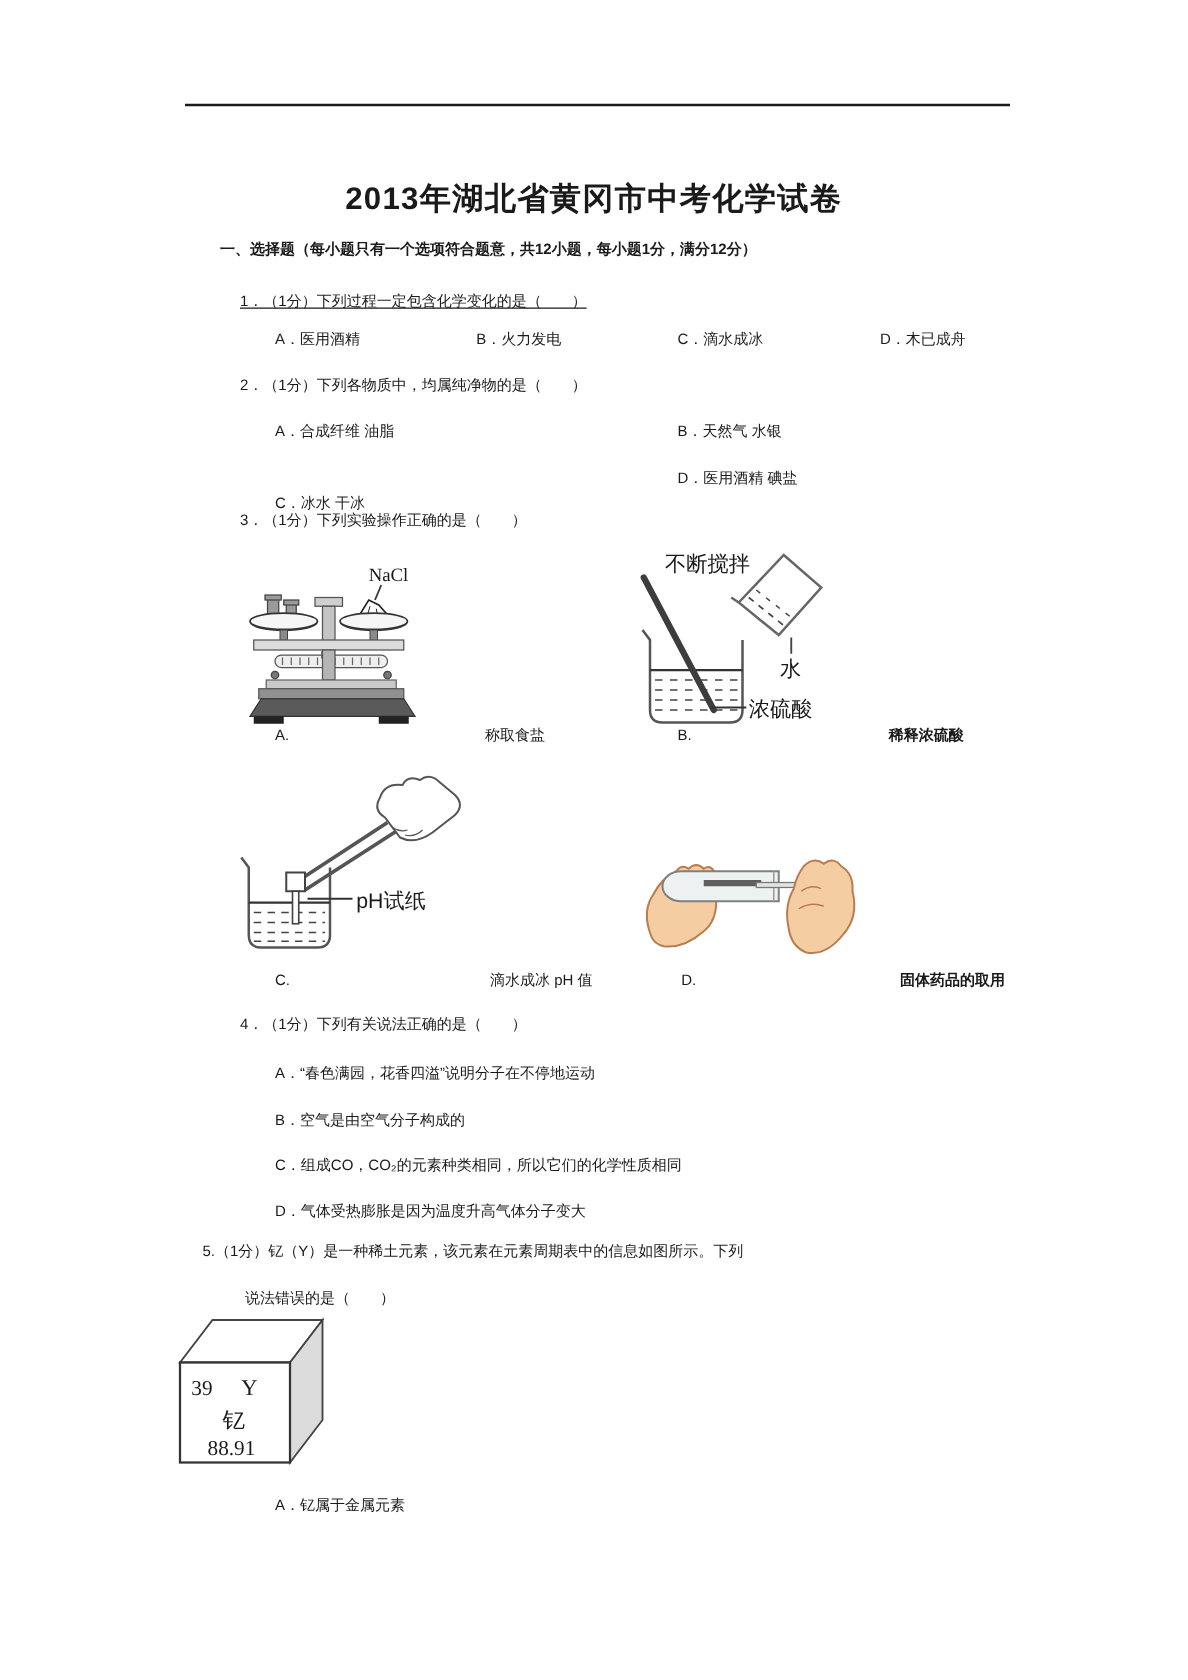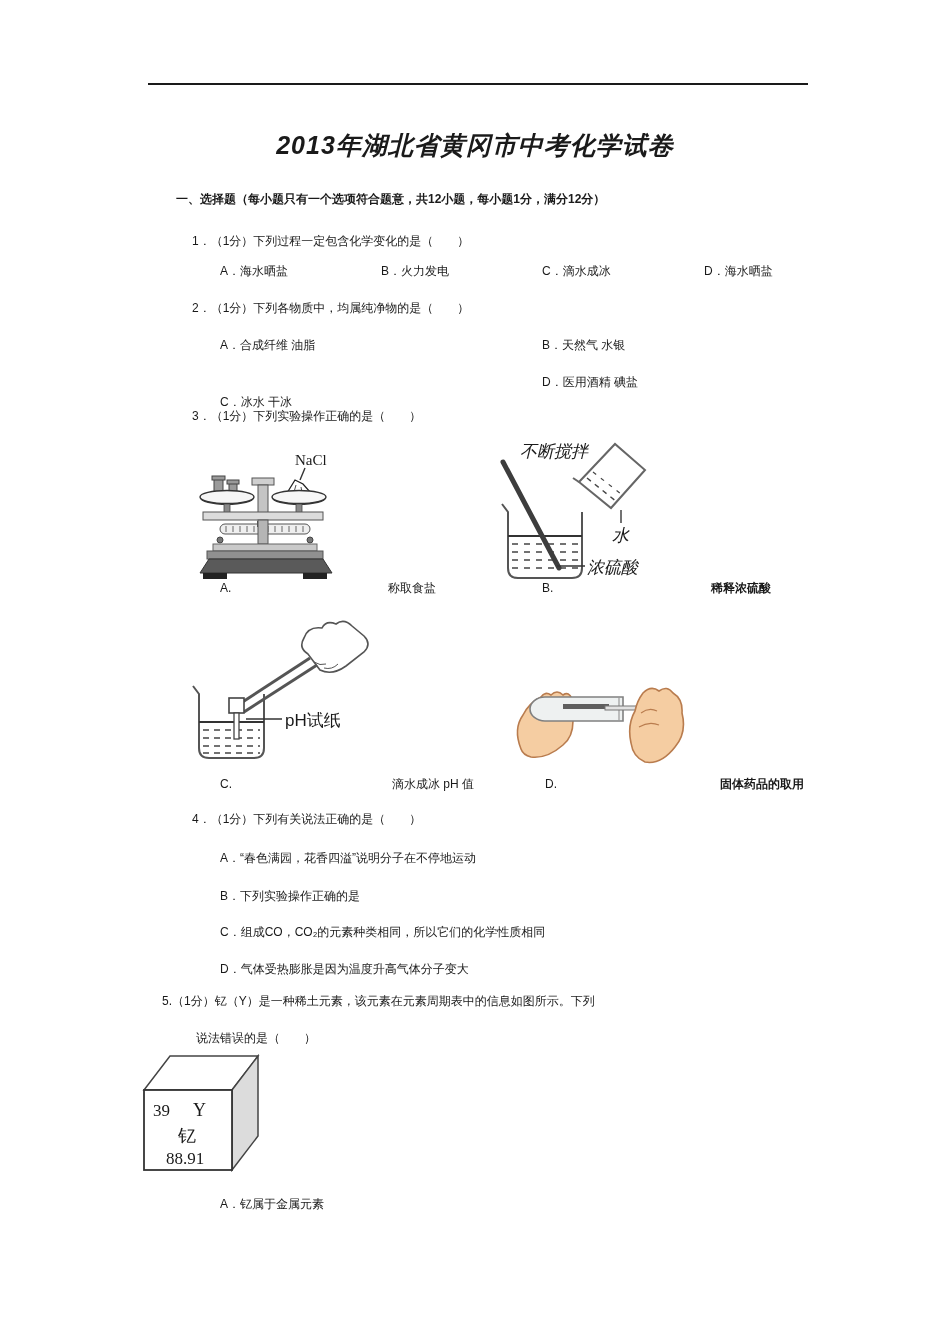--- a/index.html
+++ b/index.html
@@ -17,29 +17,29 @@
   .serif { font-family:"Liberation Serif","DejaVu Serif",serif; }
   svg { display:block; }
   svg text { font-family:"Liberation Sans","DejaVu Sans",sans-serif; fill:#1a1a1a; }
   svg text.serif { font-family:"Liberation Serif","DejaVu Serif",serif; }
 </style>
 </head>
 <body>
 
 <div class="abs rule" style="left:148px; top:83px; width:660px; height:2px;"></div>
 
-<div class="abs title" style="top:129px;font-style:italic;">2013年湖北省黄冈市中考化学试卷</div>
+<div class="abs title" style="top:142px;">2013年湖北省黄冈市中考化学试卷</div>
 
 <div class="abs t bold" style="left:128px; top:187px;">一、选择题（每小题只有一个选项符合题意，共12小题，每小题1分，满分12分）</div>
 
-<div class="abs t" style="left:144px; top:229px;">1．（1分）下列过程一定包含化学变化的是（　　）</div>
-<div class="abs t" style="left:172px; top:259px;">A．海水晒盐</div>
+<div class="abs t" style="left:144px; top:229px;text-decoration:underline;">1．（1分）下列过程一定包含化学变化的是（　　）</div>
+<div class="abs t" style="left:172px; top:259px;">A．医用酒精</div>
 <div class="abs t" style="left:333px; top:259px;">B．火力发电</div>
 <div class="abs t" style="left:494px; top:259px;">C．滴水成冰</div>
-<div class="abs t" style="left:656px; top:259px;">D．海水晒盐</div>
+<div class="abs t" style="left:656px; top:259px;">D．木已成舟</div>
 
 <div class="abs t" style="left:144px; top:296px;">2．（1分）下列各物质中，均属纯净物的是（　　）</div>
 <div class="abs t" style="left:172px; top:333px;">A．合成纤维 油脂</div>
 <div class="abs t" style="left:494px; top:333px;">B．天然气 水银</div>
 <div class="abs t" style="left:172px; top:390px;">C．冰水 干冰</div>
 <div class="abs t" style="left:494px; top:370px;">D．医用酒精 碘盐</div>
 
 <div class="abs t" style="left:144px; top:404px;">3．（1分）下列实验操作正确的是（　　）</div>
 
 <div class="abs" style="left:195px; top:452px;">
@@ -82,21 +82,21 @@
     <rect x="18" y="92" width="104" height="7" fill="#c9c9c9" stroke="#666"></rect>
     <rect x="12" y="99" width="116" height="8" fill="#909090" stroke="#555"></rect>
     <polygon points="5,121 137,121 128,107 14,107" fill="#5a5a5a" stroke="#333"></polygon>
     <rect x="8" y="121" width="24" height="6" fill="#222"></rect>
     <rect x="108" y="121" width="24" height="6" fill="#222"></rect>
   </svg>
 </div>
 <div class="abs t" style="left:172px; top:576px;">A.</div>
 <div class="abs t" style="left:340px; top:576px;">称取食盐</div>
 
-<div class="abs" style="left:493px; top:430px;font-style:italic;">
+<div class="abs" style="left:505px; top:430px;">
   <svg width="162" height="152" viewBox="0 0 162 152">
     <text x="27" y="27" font-size="17">不断搅拌</text>
 
     <polygon points="86,52 122,14 152,40 118,78" fill="#ffffff" stroke="#666" stroke-width="2"></polygon>
     <line x1="86" y1="52" x2="80" y2="48" stroke="#666" stroke-width="2"></line>
     <line x1="94" y1="48" x2="124" y2="72" stroke="#444" stroke-width="1.4" stroke-dasharray="5 5"></line>
     <line x1="100" y1="42" x2="128" y2="64" stroke="#444" stroke-width="1.2" stroke-dasharray="4 6"></line>
 
     <line x1="128" y1="80" x2="128" y2="93" stroke="#444" stroke-width="1.5"></line>
     <text x="119" y="111" font-size="17">水</text>
@@ -156,21 +156,21 @@
 
     <path d="M138,60 Q146,52 154,58 Q162,52 168,60 Q178,66 177,80 Q182,100 170,114 Q156,132 140,129 Q128,124 126,110 Q122,92 130,78 Q132,68 138,60 Z" fill="#f5cda2" stroke="#b97c4e" stroke-width="1.6"></path>
     <path d="M136,80 q8,-6 16,-2 M134,94 q10,-6 20,-2" fill="none" stroke="#b97c4e" stroke-width="1.1"></path>
   </svg>
 </div>
 <div class="abs t" style="left:497px; top:772px;">D.</div>
 <div class="abs t" style="left:672px; top:772px;font-weight:bold;">固体药品的取用</div>
 
 <div class="abs t" style="left:144px; top:807px;">4．（1分）下列有关说法正确的是（　　）</div>
 <div class="abs t" style="left:172px; top:846px;">A．“春色满园，花香四溢”说明分子在不停地运动</div>
-<div class="abs t" style="left:172px; top:884px;">B．下列实验操作正确的是</div>
+<div class="abs t" style="left:172px; top:884px;">B．空气是由空气分子构成的</div>
 <div class="abs t" style="left:172px; top:920px;">C．组成CO，CO₂的元素种类相同，所以它们的化学性质相同</div>
 <div class="abs t" style="left:172px; top:957px;">D．气体受热膨胀是因为温度升高气体分子变大</div>
 
 <div class="abs t" style="left:114px; top:989px;">5.（1分）钇（Y）是一种稀土元素，该元素在元素周期表中的信息如图所示。下列</div>
 <div class="abs t" style="left:148px; top:1026px;">说法错误的是（　　）</div>
 
 <div class="abs" style="left:140px; top:1052px;">
   <svg width="130" height="122" viewBox="0 0 130 122">
     <polygon points="30,4 118,4 92,38 4,38" fill="#ffffff" stroke="#444" stroke-width="1.5"></polygon>
     <polygon points="92,38 118,4 118,84 92,118" fill="#dcdcdc" stroke="#444" stroke-width="1.5"></polygon>

